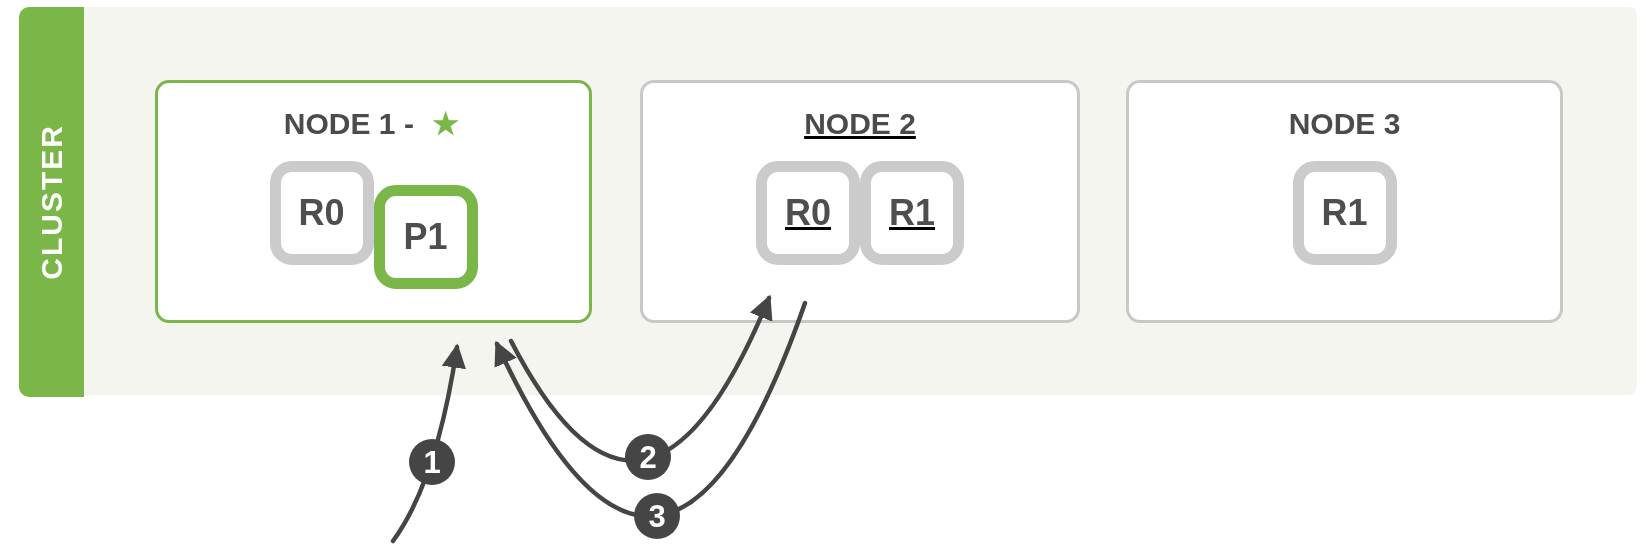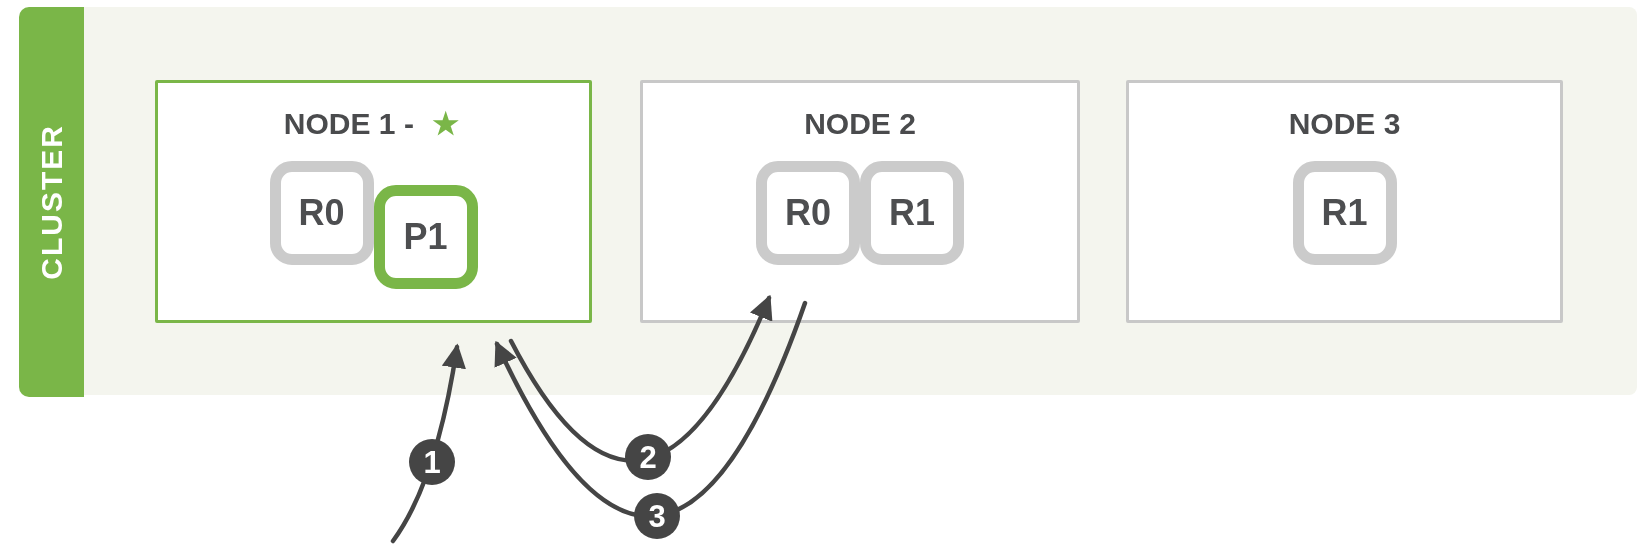--- a/index.html
+++ b/index.html
@@ -23,26 +23,26 @@
   .cluster-tab .vtext{
     writing-mode:vertical-rl;transform:rotate(180deg);
     color:#ffffff;font-weight:700;font-size:30px;letter-spacing:2px;
   }
   .cluster-panel{
     position:absolute;left:84px;top:7px;width:1553px;height:388px;
     background:var(--panel-bg);border-radius:0 8px 8px 0;
   }
   .node{
     position:absolute;top:80px;height:243px;width:437px;
-    background:#ffffff;border:3px solid var(--node-border);border-radius:2px;
+    background:#ffffff;border:3px solid var(--node-border);border-radius:14px;
     box-sizing:border-box;display:flex;flex-direction:column;align-items:center;
   }
   .node.master{border-color:var(--green);}
   .node-1{left:155px;}
-  .node-2{left:640px;width:440px;}
+  .node-2{left:640px;width:440px;text-decoration:underline;}
   .node-3{left:1126px;text-align:center;}
   .node-title{
     margin-top:24px;font-size:30px;font-weight:700;color:var(--text-dark);
     display:flex;align-items:center;white-space:pre;
   }
   .star{color:var(--green);font-size:30px;margin:0 4px 0 10px;line-height:1;}
   .shard-row{
     display:flex;margin-top:20px;
   }
   .shard{

